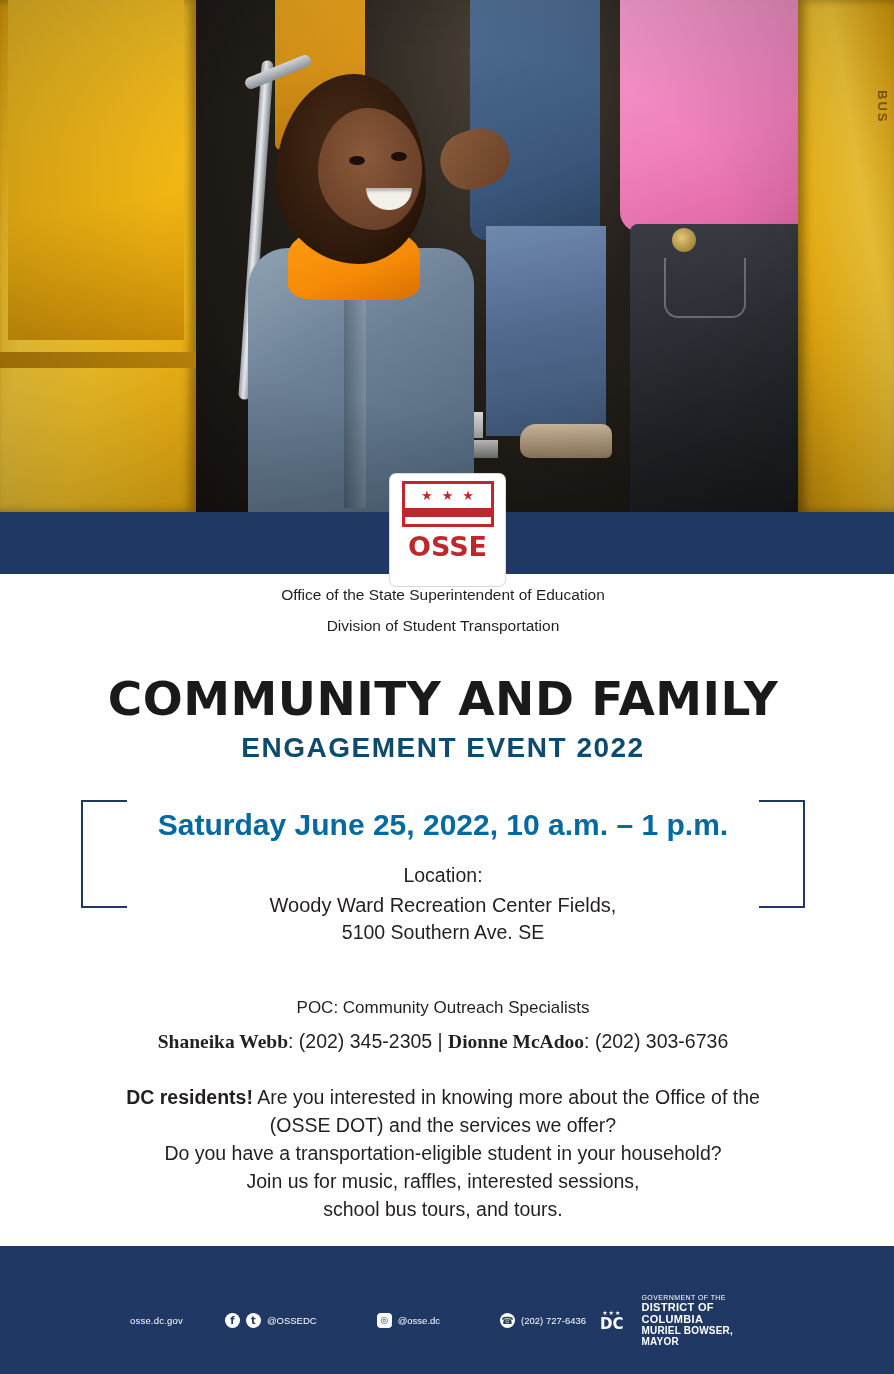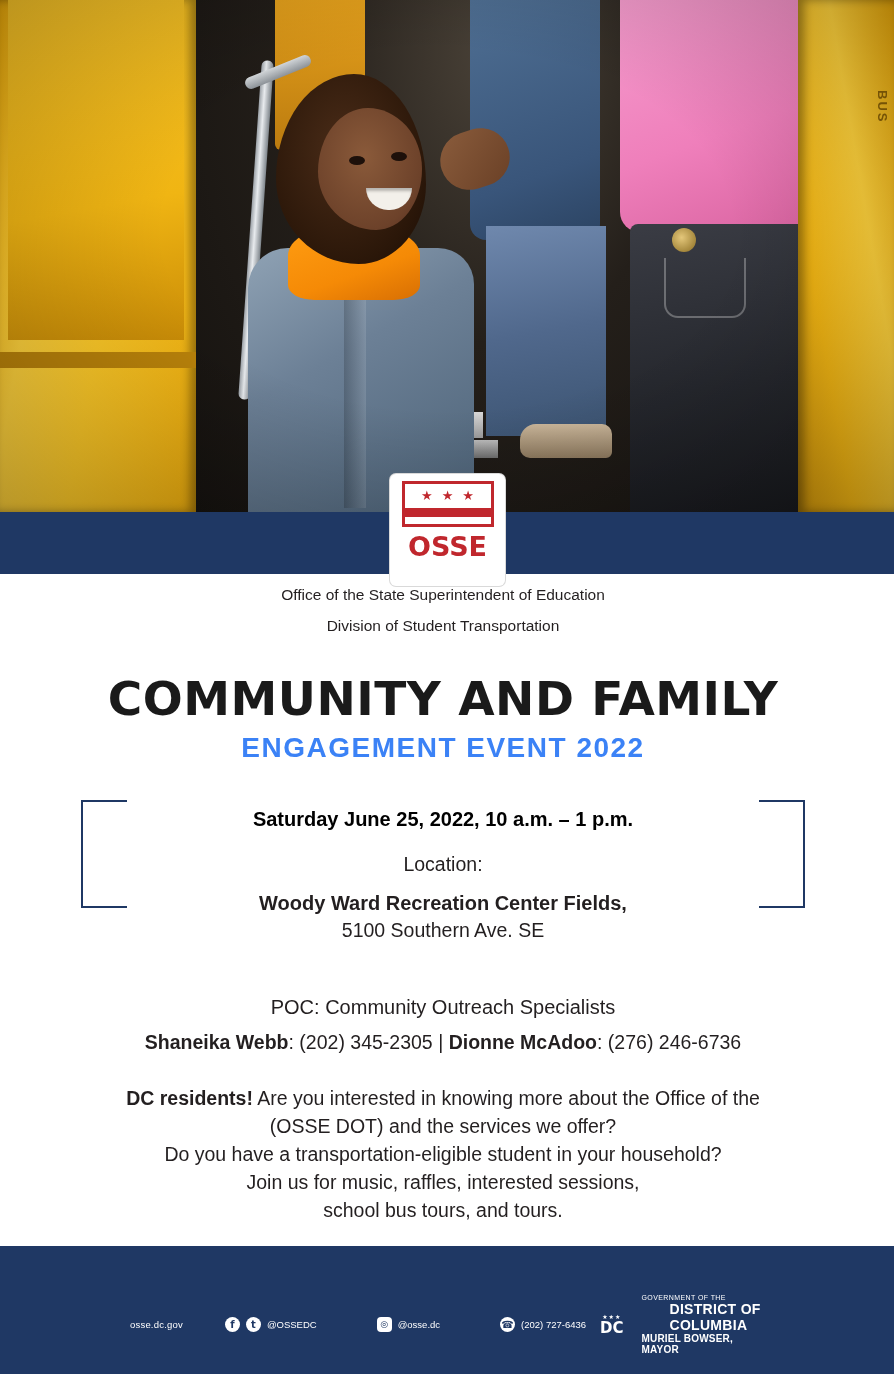--- a/index.html
+++ b/index.html
@@ -291,21 +291,21 @@
     font-size: 47px;
     letter-spacing: 0.5px;
     margin: 36px 0 0 0;
     color: #1a1a1a;
     text-transform: uppercase;
   }
   .title-sub {
     font-size: 28px;
     letter-spacing: 1.5px;
     margin: 6px 0 0 0;
-    color: #3b82f6;
+    color: #0c4a6e;
     text-transform: uppercase;
     font-family: "Liberation Sans", sans-serif;
   }
 
   .bracket-wrap {
     position: relative;
     margin: 36px auto 0 auto;
     width: 700px;
     padding: 8px 0 18px 0;
   }
@@ -316,49 +316,49 @@
   }
   .bracket.left {
     left: -12px; top: 0;
     border-right: none;
   }
   .bracket.right {
     right: -12px; top: 0;
     border-left: none;
   }
   .date-line {
-    font-size: 20px;
+    font-size: 30px;
     font-weight: bold;
     margin: 0;
-    color: #000000;
+    color: #0369a1;
   }
   .loc-label {
     font-size: 19.5px;
     margin: 22px 0 0 0;
   }
   .loc-name {
     font-size: 20px;
-    font-weight: bold;
-    margin: 16px 0 0 0;
+    font-weight: normal;
+    margin: 7px 0 0 0;
     text-align: center;
   }
   .loc-addr {
     font-size: 19.5px;
     margin: 4px 0 0 0;
   }
 
   .poc-line {
-    font-size: 20px;
+    font-size: 17px;
     margin: 36px 0 12px 0;
   }
   .poc-people {
     font-size: 19.5px;
     margin: 6px 0 0 0;
   }
-  .poc-people b { font-weight: bold; }
+  .poc-people b { font-weight: bold; font-family: Liberation Serif, serif; }
 
   .body-block {
     margin: 30px auto 0 auto;
     width: 700px;
     font-size: 19.5px;
     line-height: 28px;
   }
   .body-block p { margin: 0; }
   .body-block .gap { margin-top: 0px; }
 
@@ -423,21 +423,21 @@
   }
   .f-gov-stars {
     font-size: 6px; letter-spacing: 1px; line-height: 7px;
   }
   .f-gov-dc {
     font-size: 15px; font-weight: bold; line-height: 15px;
     font-family: "DejaVu Sans", sans-serif;
   }
   .f-gov-lines { text-align: left; }
   .f-gov-l1 { font-size: 7px; letter-spacing: .4px; }
-  .f-gov-l2 { font-size: 14px; font-weight: bold; letter-spacing: .3px; margin-left: 28px; }
+  .f-gov-l2 { font-size: 11px; font-weight: bold; letter-spacing: .3px; }
   .f-gov-l3 { font-size: 10px; font-weight: bold; letter-spacing: .2px; }
 </style>
 </head>
 <body>
 
 <div id="poster">
 
   <div class="photo">
     <div class="bus-bg"></div>
     <div class="interior"></div>
@@ -499,21 +499,21 @@
     <div class="bracket-wrap">
       <span class="bracket left"></span>
       <span class="bracket right"></span>
       <p class="date-line">Saturday June 25, 2022, 10 a.m. – 1 p.m.</p>
       <p class="loc-label">Location:</p>
       <p class="loc-name">Woody Ward Recreation Center Fields,</p>
       <p class="loc-addr">5100 Southern Ave. SE</p>
     </div>
 
     <p class="poc-line">POC: Community Outreach Specialists</p>
-    <p class="poc-people"><b>Shaneika Webb</b><span>: (202) 345-2305 </span><span>| </span><b>Dionne McAdoo</b><span>: (276) 246-6736</span></p>
+    <p class="poc-people"><b>Shaneika Webb</b><span>: (202) 345-2305 </span><span>| </span><b>Dionne McAdoo</b><span>: (202) 303-6736</span></p>
 
     <div class="body-block">
       <p><b>DC residents!</b><span> Are you interested in knowing more about the Office of the</span></p>
       <p>(OSSE DOT) and the services we offer?</p>
       <p class="gap">Do you have a transportation-eligible student in your household?</p>
       <p>Join us for music, raffles, interested sessions,</p>
       <p>school bus tours, and tours.</p>
     </div>
   </div>
 

